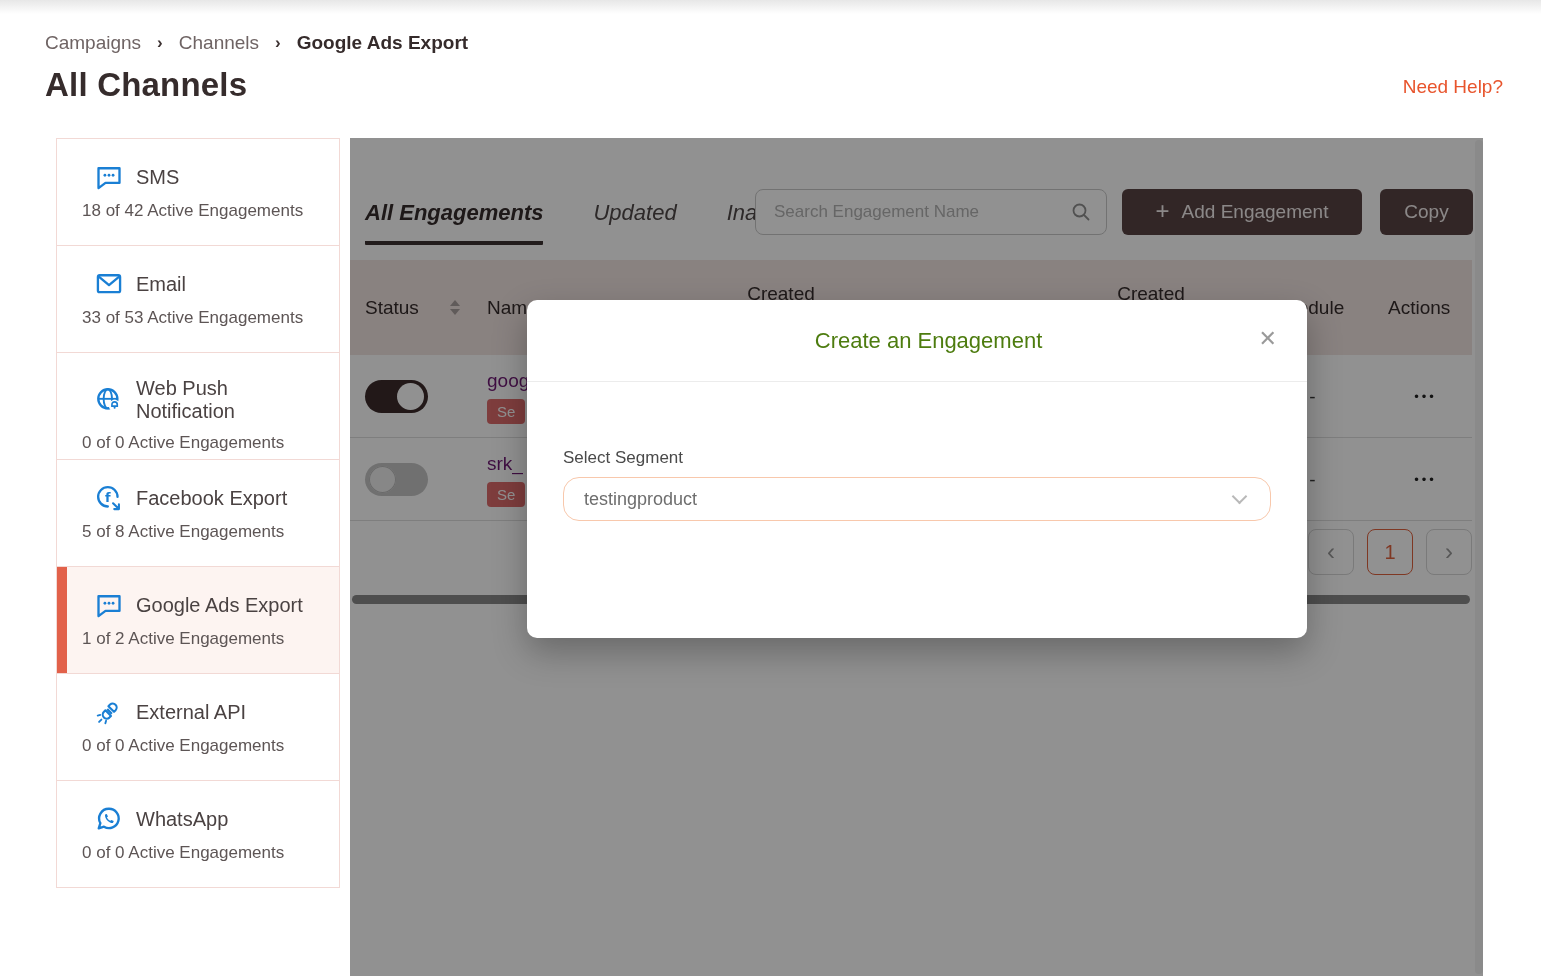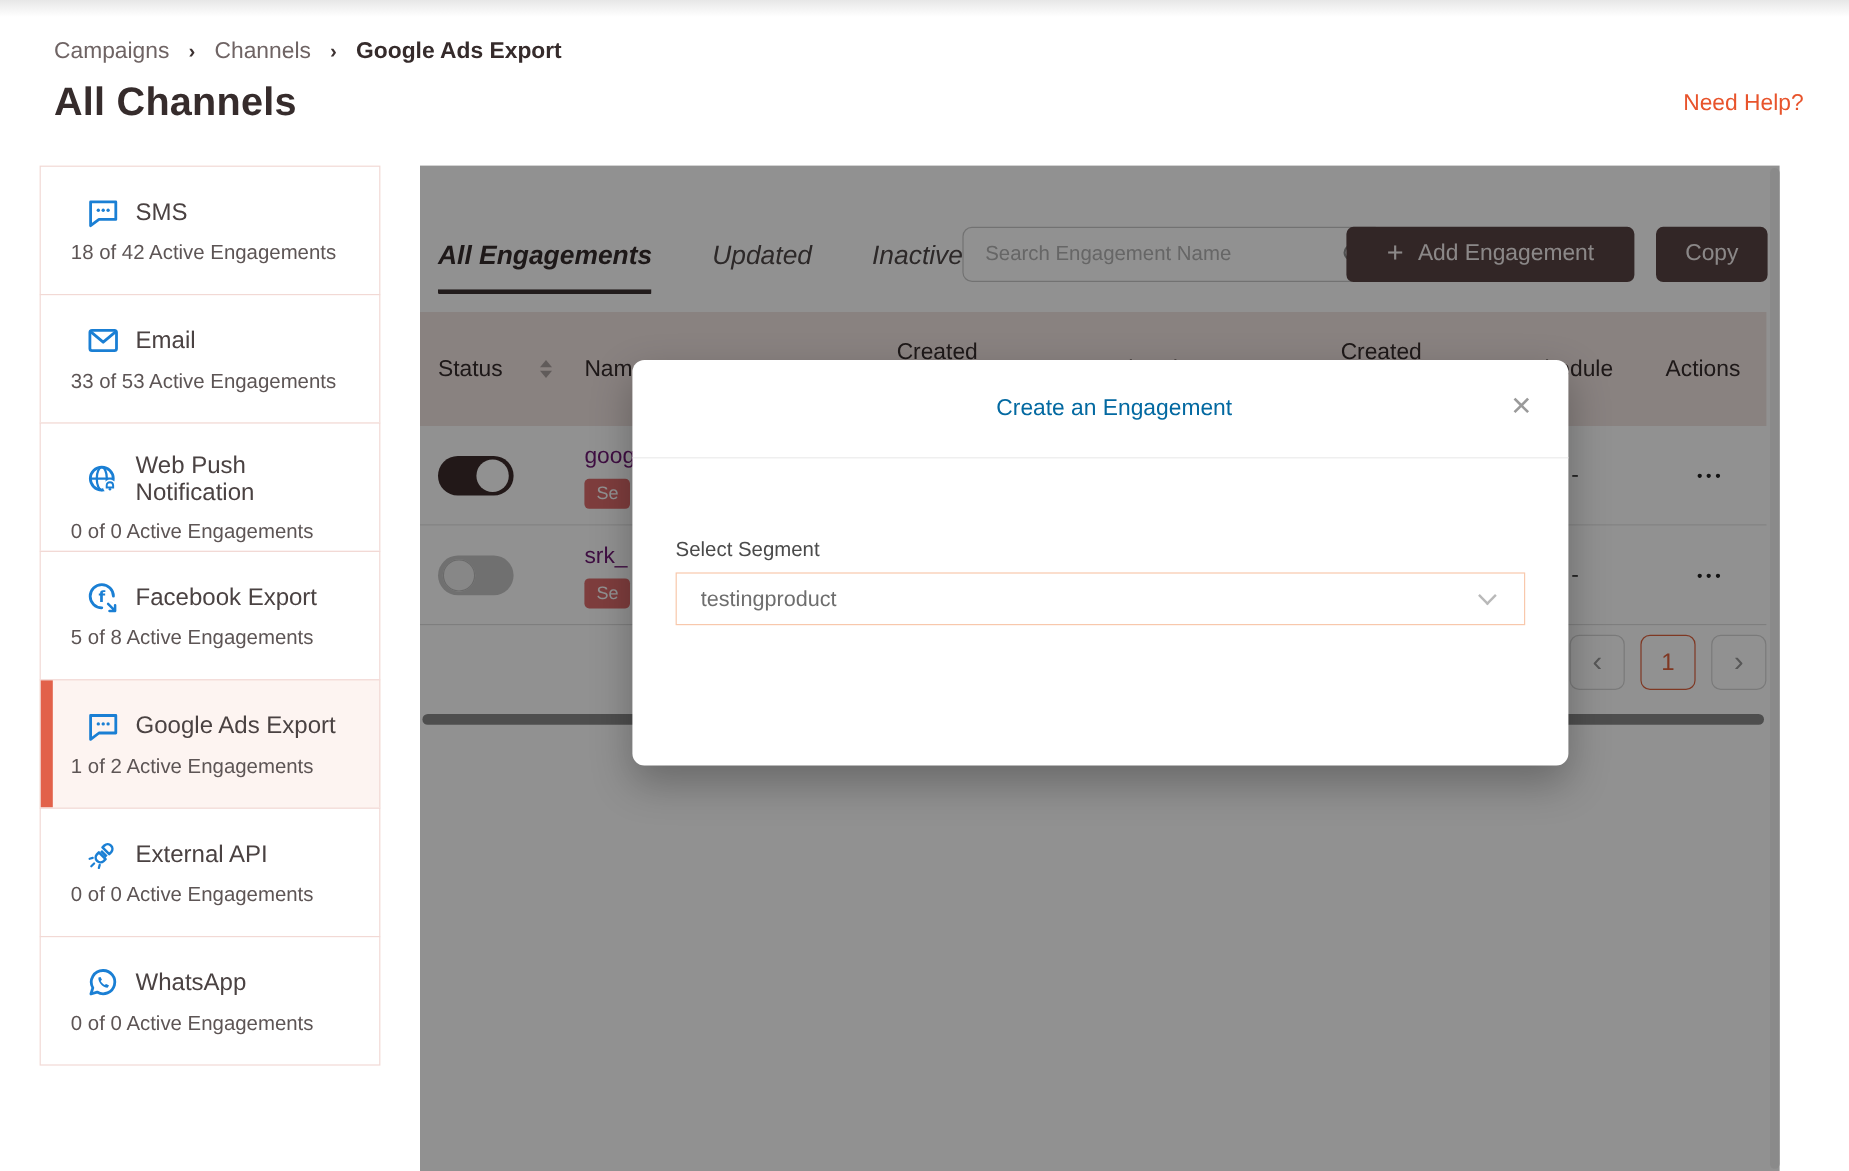--- a/index.html
+++ b/index.html
@@ -14,39 +14,39 @@
 
   
   .breadcrumb { position:absolute; left:45px; top:32px; font-size:19px; color:#6f6464;
     display:flex; align-items:center; gap:16px; }
   .breadcrumb .sep { color:#3d3232; font-weight:700; font-size:17px; }
   .breadcrumb .crumb-last { color:#352b2b; font-weight:700; }
   .page-title { position:absolute; left:45px; top:66px; font-size:33px; font-weight:700; color:#362c2c; letter-spacing:.2px; }
   .help-link { position:absolute; right:38px; top:76px; font-size:19px; color:#e8542c; cursor:pointer; }
 
   
-  .sidebar { position:absolute; left:33px; top:138px; width:284px; }
+  .sidebar { position:absolute; left:56px; top:138px; width:284px; }
   .side-card { position:relative; background:#fff; border:1px solid #f2d9d5; margin-top:-1px;
     height:108px; padding:24px 12px 0 25px; cursor:pointer; }
   .side-card:first-child { margin-top:0; }
   .side-card .row1 { display:flex; align-items:center; gap:13px; padding-left:13px; }
   .side-card .label { font-size:20px; color:#4a4242; font-weight:500; }
   .side-card .count { font-size:17px; color:#5d5555; margin-top:10px; }
   .side-card.selected { background:#fdf4f1; }
   .side-card.selected::before { content:""; position:absolute; left:0; top:0; bottom:0; width:10px; background:#e2614a; }
   .icon-28 { width:28px; height:28px; flex:0 0 28px; display:block; }
 
   
   .panel { position:absolute; left:350px; top:138px; width:1125px; height:838px; background:#fff; }
   .tabs { position:absolute; top:62px; left:15px; display:flex; align-items:flex-start; }
   .tab { font-size:22px; color:#4f4848; padding-bottom:15px; cursor:pointer;font-style:italic; }
   .tab.active { font-weight:700; color:#362c2c; border-bottom:4px solid #3d3232; border-radius:0 0 1px 1px; }
   .tab + .tab { margin-left:50px; }
   .search-box { position:absolute; left:405px; top:51px; width:352px; height:46px; background:#fff;
-    border:1px solid #c9c9c9; border-radius:8px; display:flex; align-items:center; padding:0 14px 0 18px;margin-left:47px; }
+    border:1px solid #c9c9c9; border-radius:8px; display:flex; align-items:center; padding:0 14px 0 18px; }
   .search-box input { border:none; outline:none; flex:1; font-size:17px; color:#444;
     font-family:"Liberation Sans", sans-serif; background:transparent; }
   .search-box input::placeholder { color:#b3b3b3; }
   .btn-dark { position:absolute; top:51px; height:46px; background:#594343; color:#f4efef;
     border:none; border-radius:6px; font-size:19px; font-family:"Liberation Sans", sans-serif;
     display:flex; align-items:center; justify-content:center; gap:12px; cursor:pointer; }
   .btn-add { left:772px; width:240px; }
   .btn-copy { left:1030px; width:93px; }
   .plus-glyph { font-size:24px; font-weight:400; line-height:1; margin-top:-2px; }
 
@@ -78,25 +78,25 @@
 
   .h-scrollbar { position:absolute; left:2px; top:457px; width:1118px; height:9px; border-radius:5px; background:#8a8a8a; }
   .v-scrollbar { position:absolute; left:1475px; top:140px; width:8px; height:834px; border-radius:4px; background:#8a8a8a; z-index:30; }
 
   
   .overlay { position:absolute; left:350px; top:138px; width:1133px; height:838px; background:rgba(0,0,0,0.43); z-index:20; }
   .modal { position:absolute; left:527px; top:300px; width:780px; height:338px; background:#fff; border-radius:10px;
     box-shadow:0 14px 34px rgba(0,0,0,.28); z-index:40; }
   .modal-header { position:relative; height:82px; border-bottom:1px solid #ececec;
     display:flex; align-items:center; justify-content:center; }
-  .modal-title { font-size:19px; color:#0369a1;margin-left:23px; }
+  .modal-title { font-size:22px; color:#4d7c0f;margin-left:23px; }
   .modal-close { position:absolute; right:30px; top:28px; font-size:22px; color:#9a9a9a; cursor:pointer; line-height:1; }
   .segment-label { position:absolute; left:36px; top:148px; font-size:17px; color:#4a4a4a; }
   .segment-select { position:absolute; left:36px; top:177px; width:708px; height:44px; border:1.5px solid #f8c8ac;
-    border-radius:0; display:flex; align-items:center; padding:0 25px 0 20px; cursor:pointer; background:#fff; }
+    border-radius:16px; display:flex; align-items:center; padding:0 25px 0 20px; cursor:pointer; background:#fff; }
   .segment-value { flex:1; font-size:18px; color:#6e6e6e; }
   .chev-down { width:11px; height:11px; border-right:2px solid #b9b9b9; border-bottom:2px solid #b9b9b9;
     transform:rotate(45deg); margin-top:-6px; }
   .confirm-btn { position:absolute; left:222px; top:256px; width:336px; height:45px; background:#594343; color:#fff;
     border:none; border-radius:6px; font-size:19px; font-family:"Liberation Sans", sans-serif; cursor:pointer; }
 </style>
 </head>
 <body>
 
 <div class="top-fade"></div>

